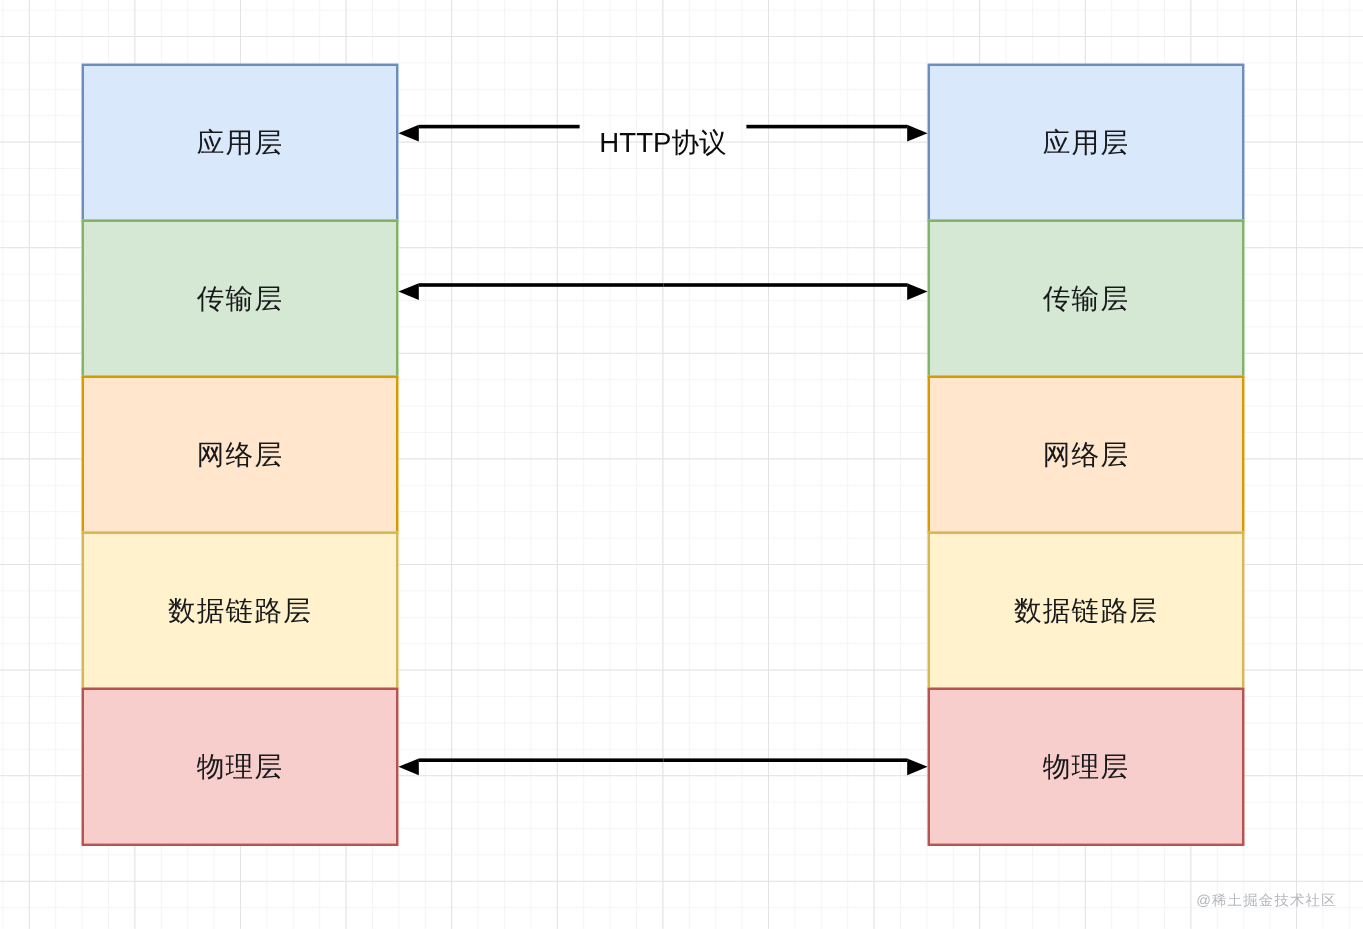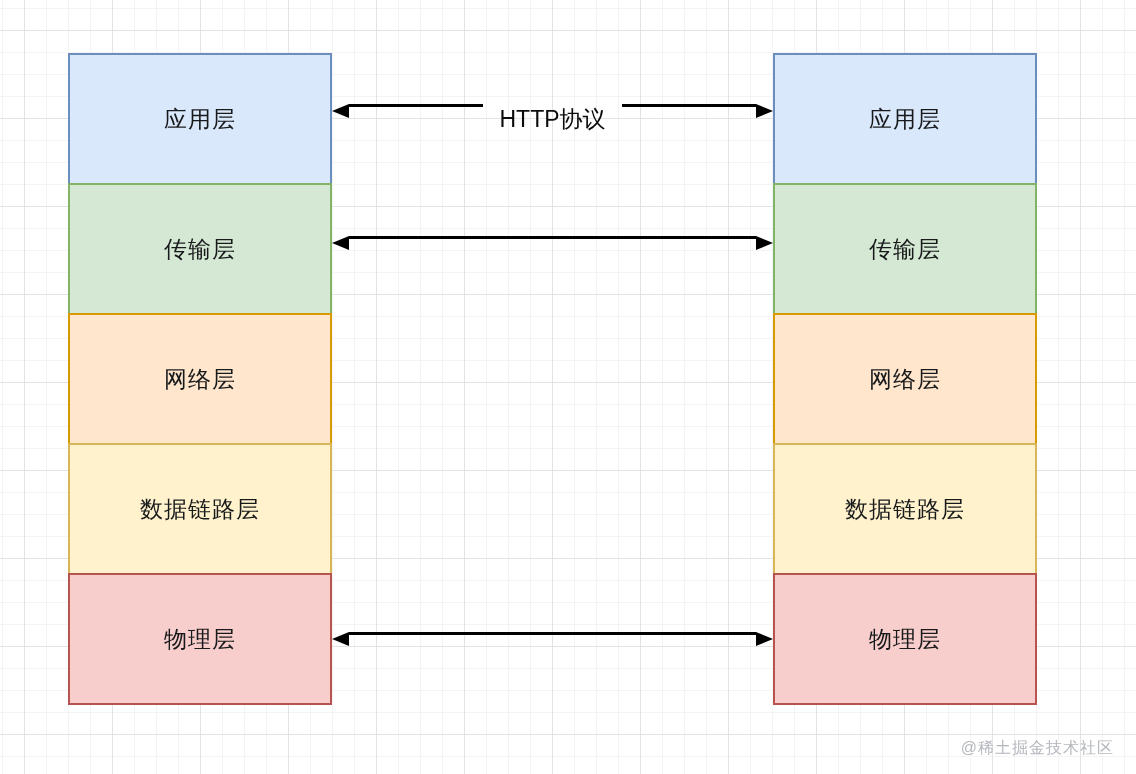--- a/index.html
+++ b/index.html
@@ -78,21 +78,21 @@
     color: #0b0b0b;
     padding: 0 16px;
     white-space: nowrap;
   }
   .alabel:empty { display: none; }
 
   .watermark {
     position: absolute;
     right: 22px;
     bottom: 15px;
-    font-size: 16px;
+    font-size: 12px;
     color: #b4b7bc;
     letter-spacing: 1px;
   }
 </style>
 </head>
 <body>
 
 <div class="canvas">
 
   <div class="stack stack-left">

